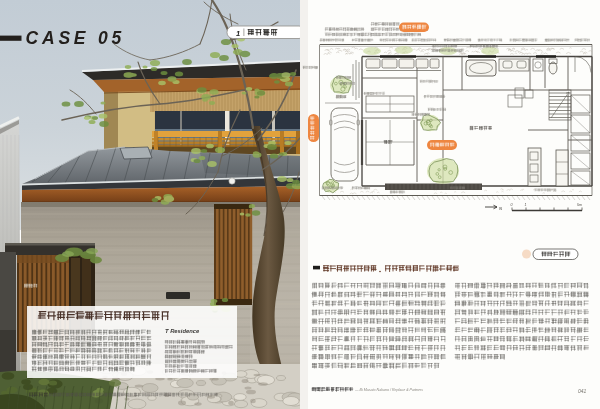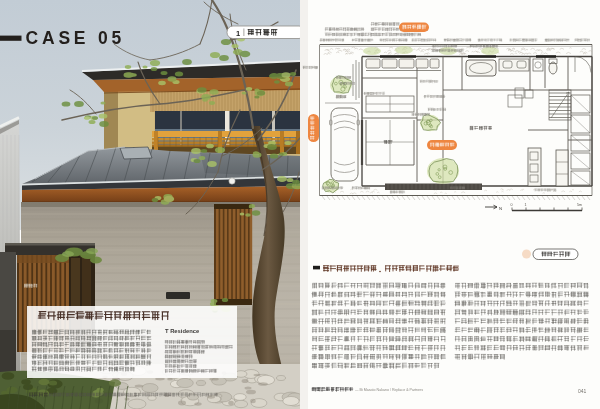--- a/index.html
+++ b/index.html
@@ -1,15 +1,15 @@
 <!DOCTYPE html>
 <html><head><meta charset="utf-8">
 <style>
 html,body{margin:0;padding:0;background:#fff;}
-#page{position:relative;width:600px;height:409px;overflow:hidden;font-family:"Liberation Sans",sans-serif;}
+#page{position:relative;width:600px;height:409px;overflow:hidden;font-family:"Liberation Sans",sans-serif;font-style:italic;}
 svg{display:block;}
 </style></head>
 <body>
 <div id="page">
     <svg xmlns="http://www.w3.org/2000/svg" width="600" height="409" viewBox="0 0 600 409" shape-rendering="auto">
       <defs>
 <linearGradient id="sky" x1="0" y1="0" x2="0" y2="1">
 <stop offset="0" stop-color="#c2ccd5"></stop>
           <stop offset="0.55" stop-color="#cbd3d9"></stop>
           <stop offset="1" stop-color="#dbe0e3"></stop>

